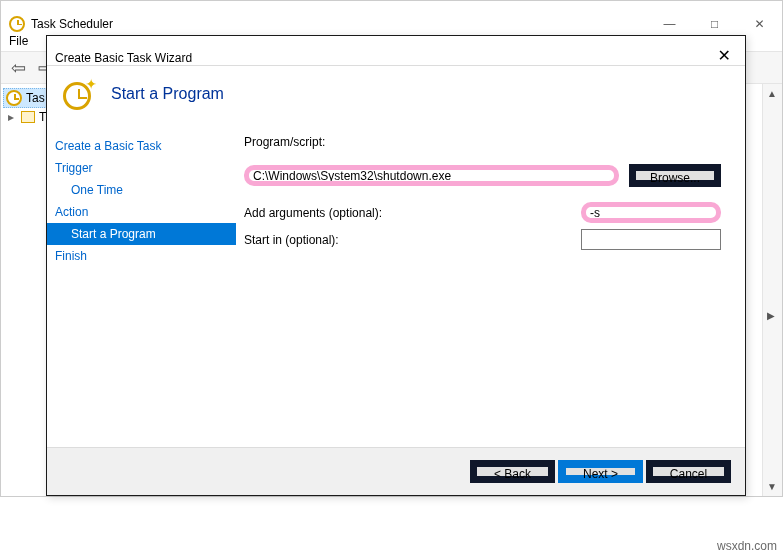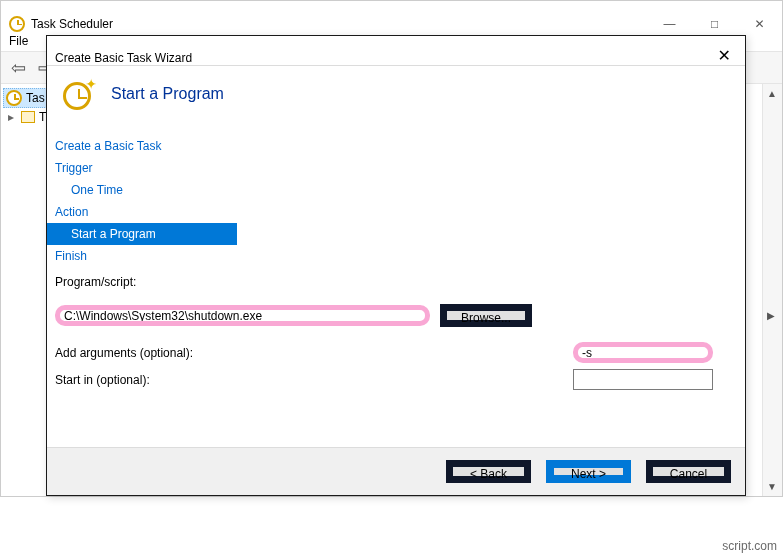--- a/index.html
+++ b/index.html
@@ -36,39 +36,39 @@
   .close-x { font-size: 16px; font-weight: 400; padding: 0 6px; }
 
   .wiz-header { height: 55px; display: flex; align-items: center; gap: 16px; padding: 0 16px; background: #fff; }
   .wiz-big-icon { width: 32px; height: 32px; position: relative; }
   .wiz-big-icon .clk { width: 28px; height: 28px; border-radius: 50%; border: 3px solid #d9a300; background: #fff; position: absolute; bottom: 0; left: 0; }
   .wiz-big-icon .clk::before { content:""; position:absolute; width:9px; height:2px; background:#d9a300; top:12px; left:12px; }
   .wiz-big-icon .clk::after { content:""; position:absolute; width:2px; height:9px; background:#d9a300; top:4px; left:12px; }
   .wiz-big-icon .spark { position:absolute; top:-2px; right:-2px; font-size:14px; color:#e6b800; }
   .wiz-header h1 { font-size: 16px; font-weight: 400; color: #003399; margin: 0; }
 
-  .wiz-body { display: flex; height: calc(100% - 30px - 55px - 48px); padding: 10px 12px 0 0; flex-direction: column; }
+  .wiz-body { display: flex; height: calc(100% - 30px - 55px - 48px); padding: 10px 4px 0 0; }
   .wiz-nav { width: 190px; padding: 4px 0; }
   .wiz-nav .item { padding: 2px 8px; color: #0066cc; line-height: 18px; cursor: default; }
   .wiz-nav .item.sub { padding-left: 24px; }
   .wiz-nav .item.active { background: #0078d7; color: #fff; }
 
   .wiz-form { flex: 1; padding: 4px 20px 0 8px; }
   .form-row { display: flex; align-items: center; margin-bottom: 6px; gap: 8px; }
   .form-row label { width: 160px; }
   .form-row.stack { display: block; }
   .form-row.stack label { display:block; width:auto; margin-bottom: 15px; }
   .txt { height: 21px; border: 1px solid #7a7a7a; padding: 0 4px; background: #fff; }
   .txt.full { width: 375px; }
   .txt.small { width: 140px; }
   .btn { height: 23px; border: 7px solid #0f172a; background: #e1e1e1; padding: 0 14px; }
 
   .highlight { border: 5px solid #f9a8d4; border-radius: 10px; }
 
-  .wiz-footer { height: 48px; border-top: 1px solid #dcdcdc; display: flex; align-items: center; justify-content: flex-end; gap: 15px; padding: 0 14px; background: #f0f0f0; }
+  .wiz-footer { height: 48px; border-top: 1px solid #dcdcdc; display: flex; align-items: center; justify-content: flex-end; gap: 3px; padding: 0 14px; background: #f0f0f0; }
   .wiz-footer .btn { width: 85px; }
   .wiz-footer .btn.primary { border-color: #0078d7; box-shadow: inset 0 0 0 1px #0078d7; }
 
   .watermark { position: absolute; right: 6px; bottom: 2px; font-size: 12px; color: #6a6a6a; }
 </style>
 </head>
 <body>
 
 <div class="main-window">
   <div class="main-titlebar">
@@ -149,13 +149,13 @@
       </div>
     </div>
   </div>
   <div class="wiz-footer">
     <button class="btn">&lt; Back</button>
     <button class="btn primary">Next &gt;</button>
     <button class="btn">Cancel</button>
   </div>
 </div>
 
-<div class="watermark">script.com</div>
+<div class="watermark">wsxdn.com</div>
 
 </body></html>

